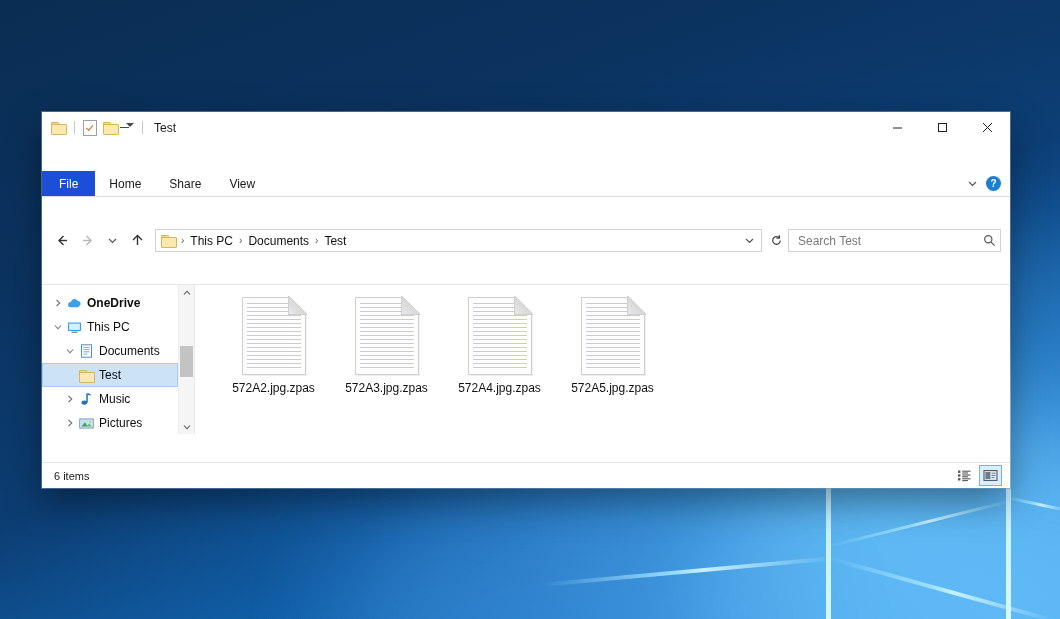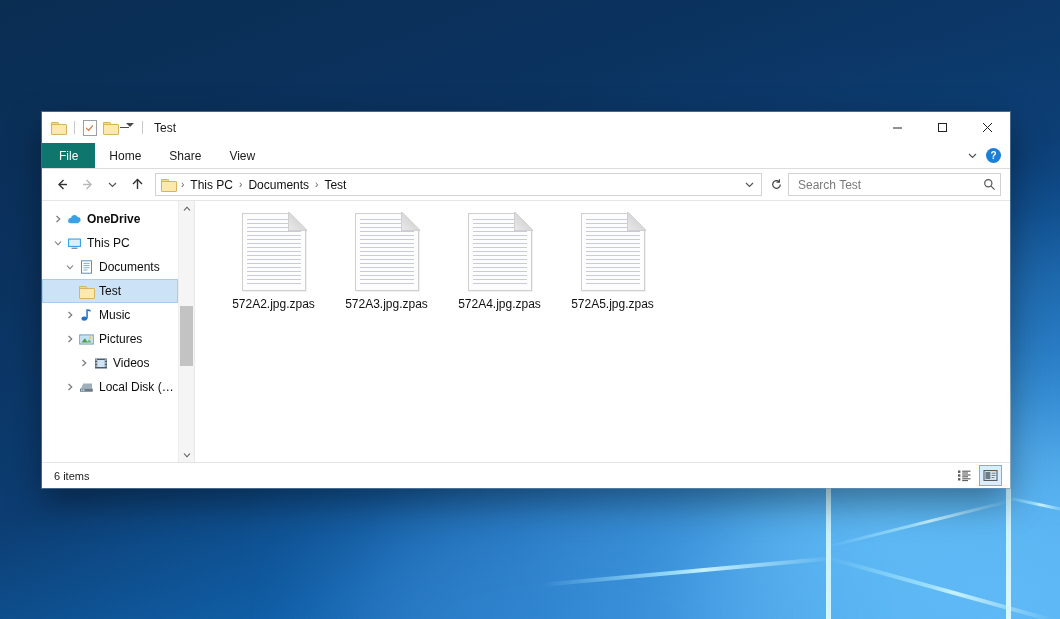--- a/index.html
+++ b/index.html
@@ -40,20 +40,21 @@
   #explorer {
     position: absolute;
     left: 42px;
     top: 112px;
     width: 968px;
     height: 376px;
     background: #ffffff;
     box-shadow: 0 0 0 1px rgba(120,150,180,0.55), 0 14px 34px rgba(0,0,0,0.38);
     display: flex;
     flex-direction: column;
+    gap: 28px;
   }
 
   
   .titlebar {
     height: 31px;
     display: flex;
     align-items: center;
     background: #ffffff;
     flex: none;
   }
@@ -150,21 +151,21 @@
   }
   .rtab {
     display: flex;
     align-items: center;
     padding: 0 14px;
     font-size: 12px;
     color: #1a1a1a;
     cursor: default;
   }
   .rtab.file {
-    background: #0f766e;
+    background: #1d4ed8;
     color: #ffffff;
     padding: 0 17px;
   }
   .ribbon-right {
     margin-left: auto;
     display: flex;
     align-items: center;
     gap: 8px;
     padding-right: 9px;
   }

